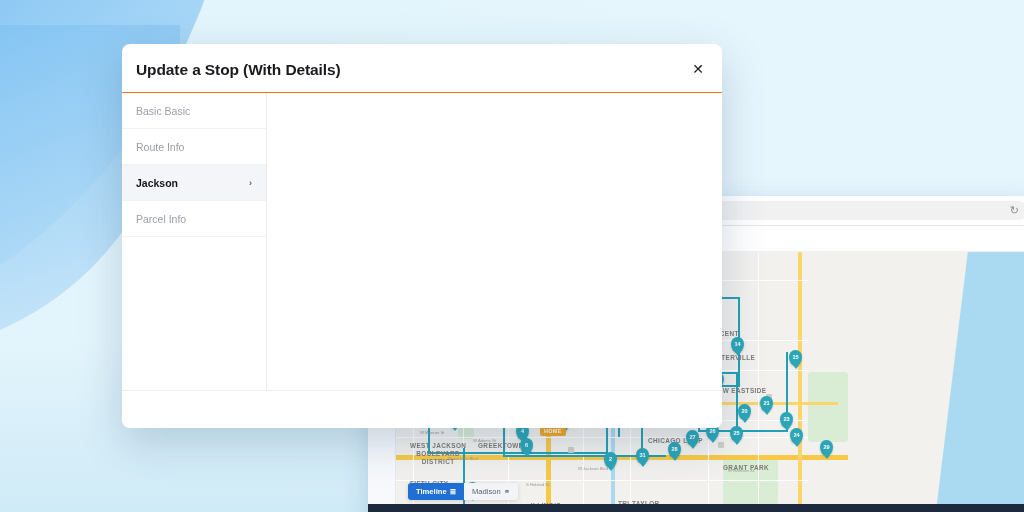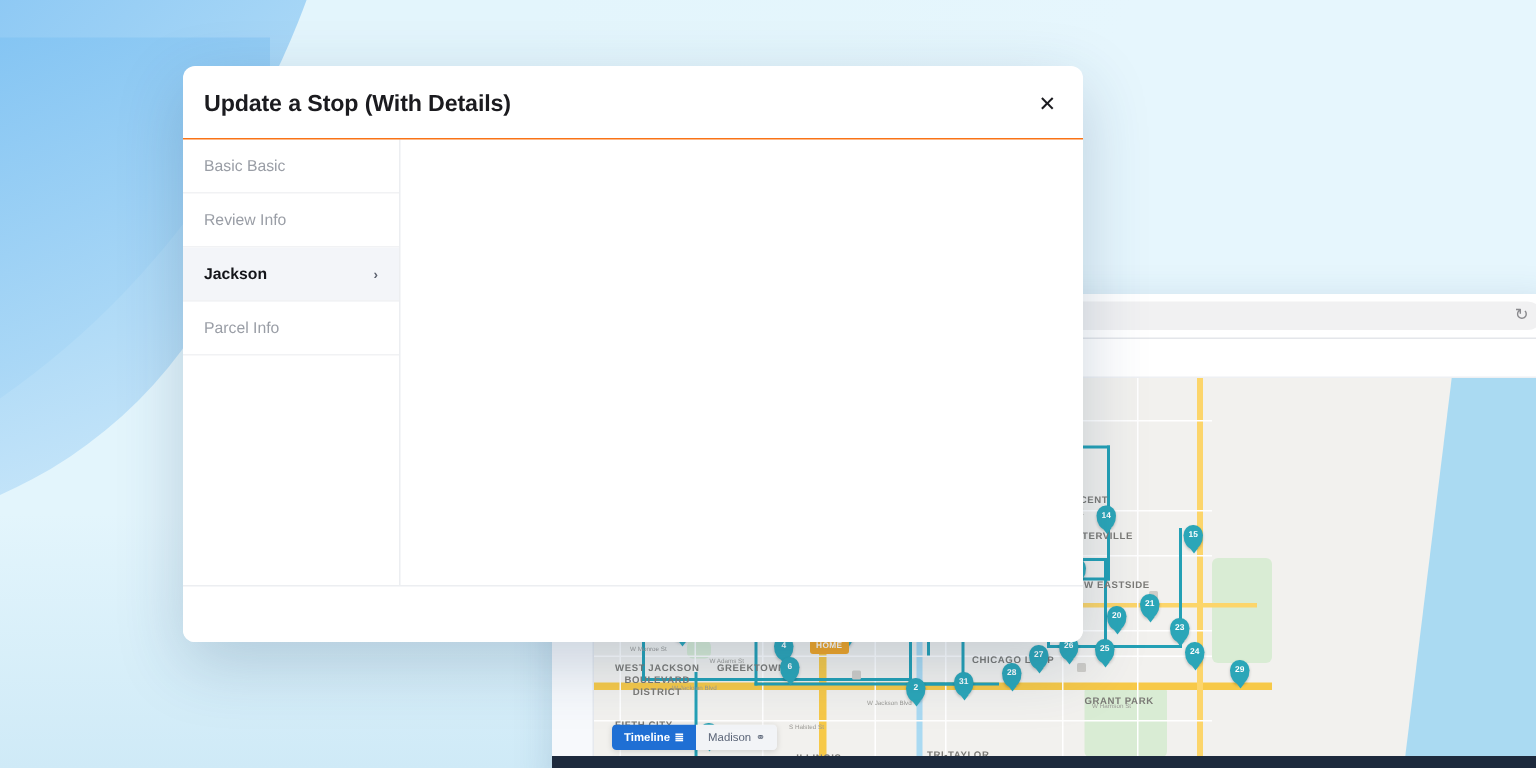--- a/index.html
+++ b/index.html
@@ -552,21 +552,21 @@
       <div class="modal-title">Update a Stop (With Details)</div>
       <div class="modal-close">✕</div>
     </div>
 
     <div class="modal-body">
       <div class="modal-nav" id="modal-nav">
           <div class="nav-item">
             <span>Basic Basic</span>
           </div>
           <div class="nav-item">
-            <span>Review Info</span>
+            <span>Route Info</span>
           </div>
           <div class="nav-item active">
             <span>Jackson</span>
             <span class="nav-chev">›</span>
           </div>
           <div class="nav-item">
             <span>Parcel Info</span>
           </div>
         </div>
       <div class="modal-form" id="modal-form">

